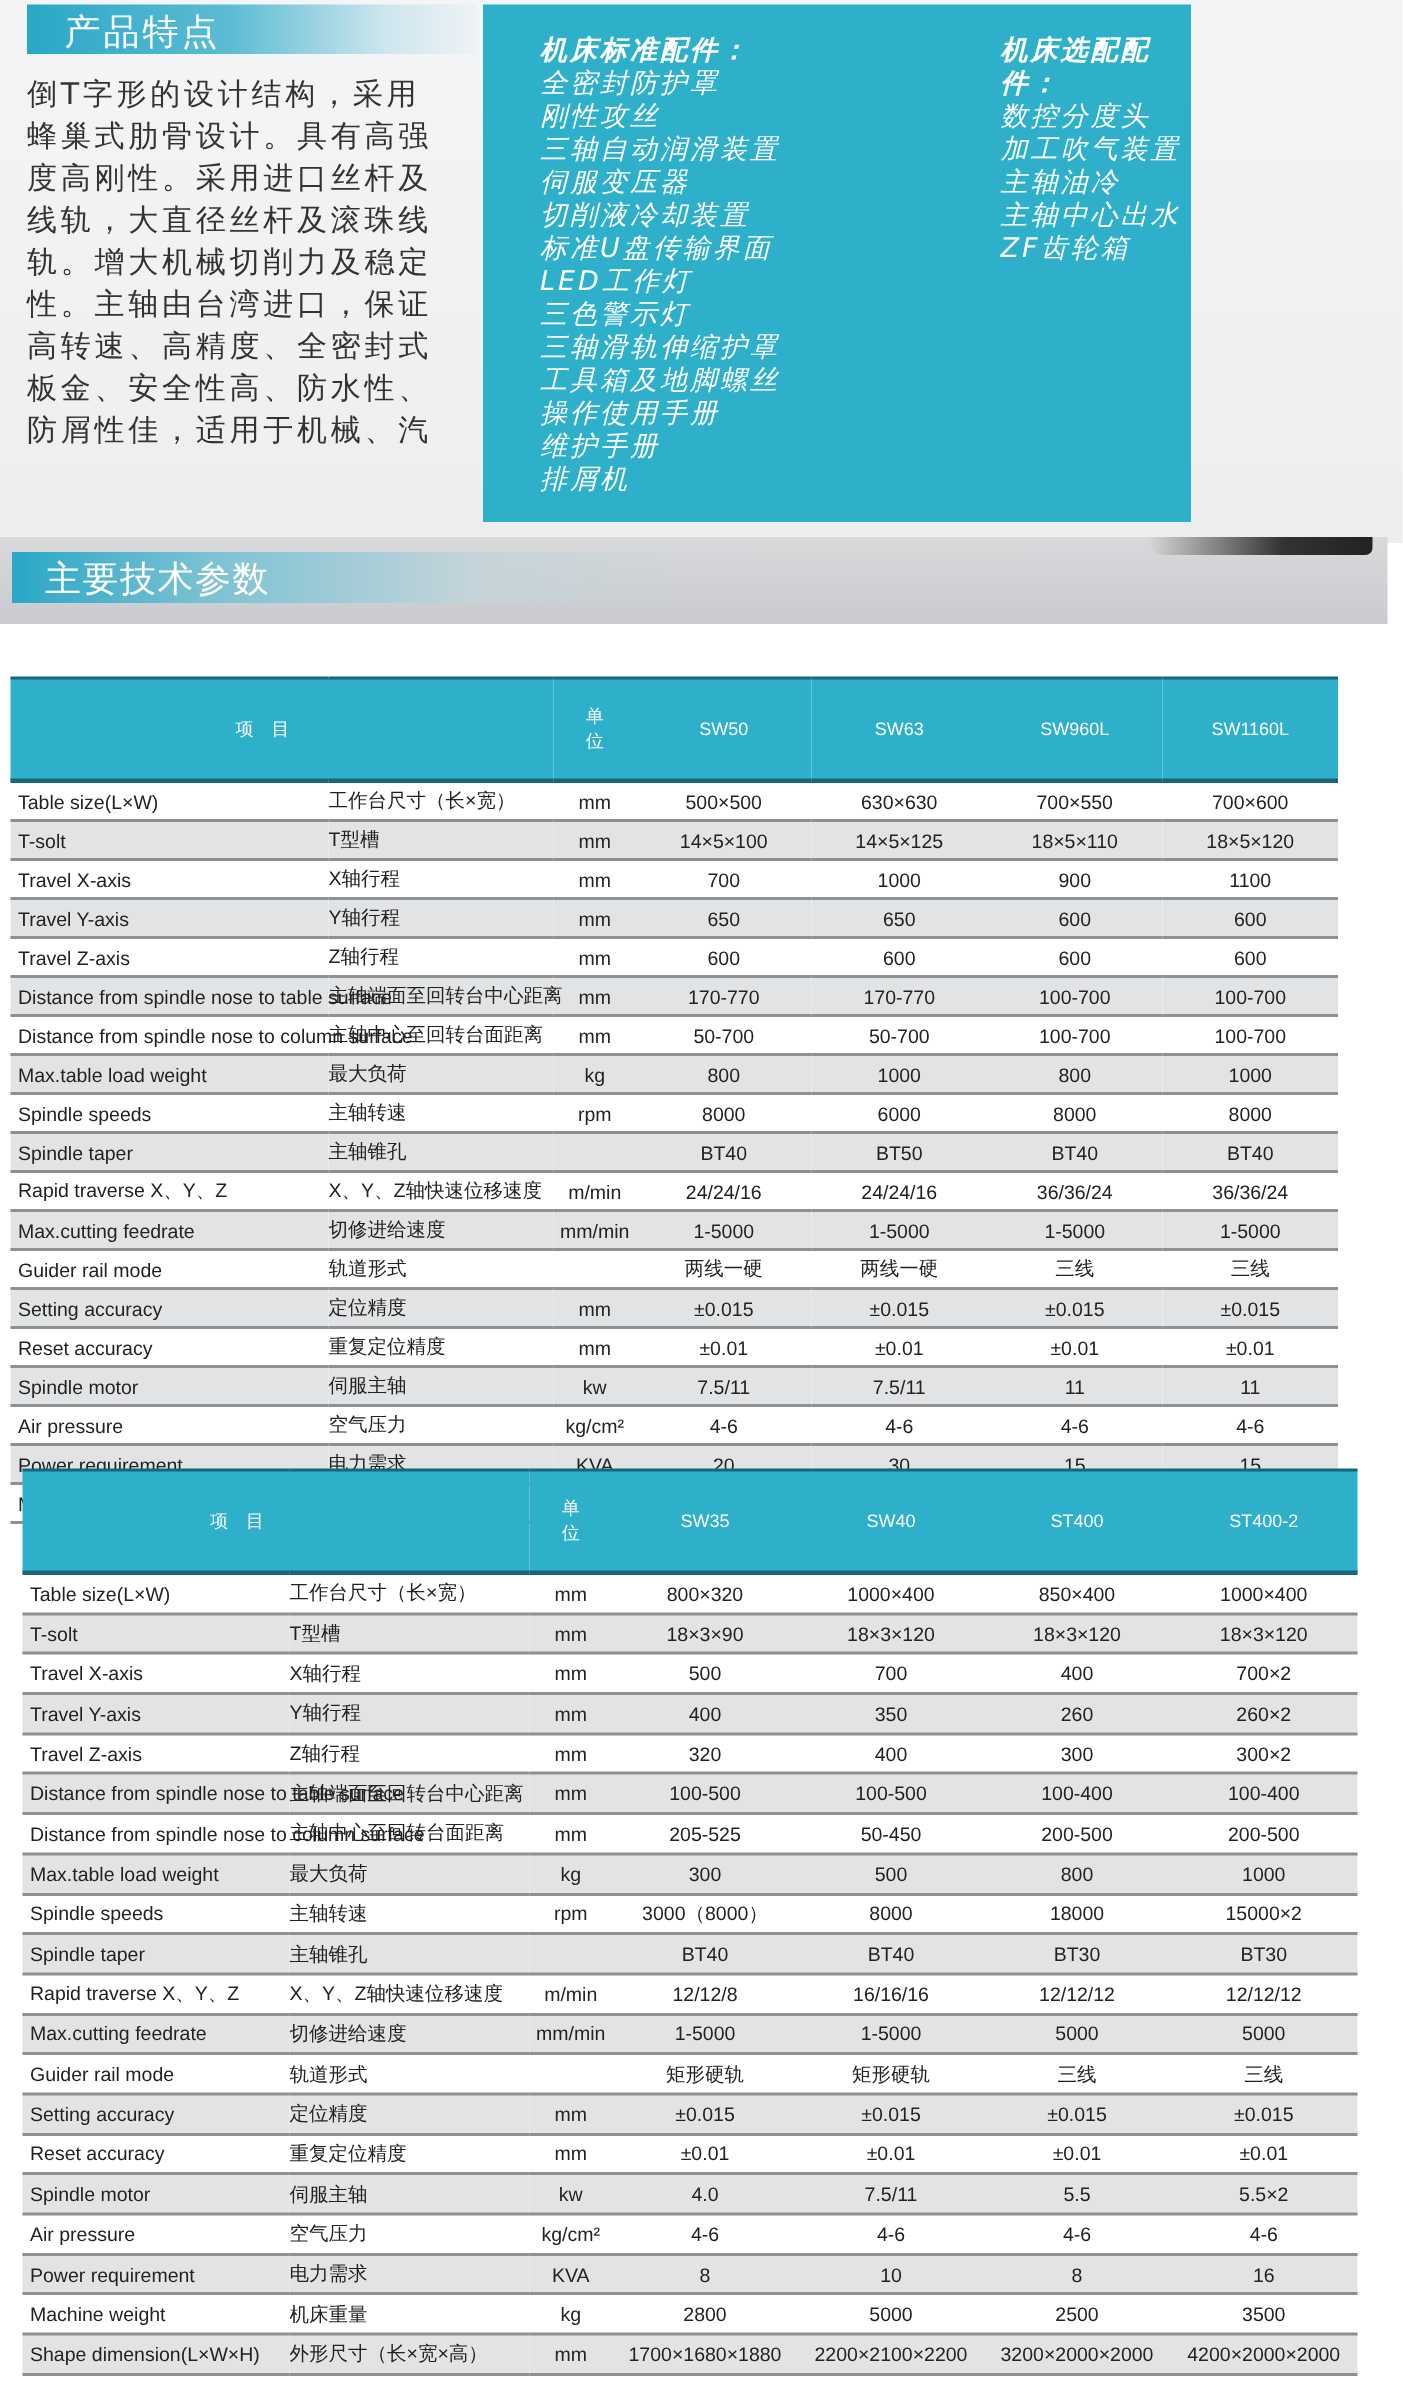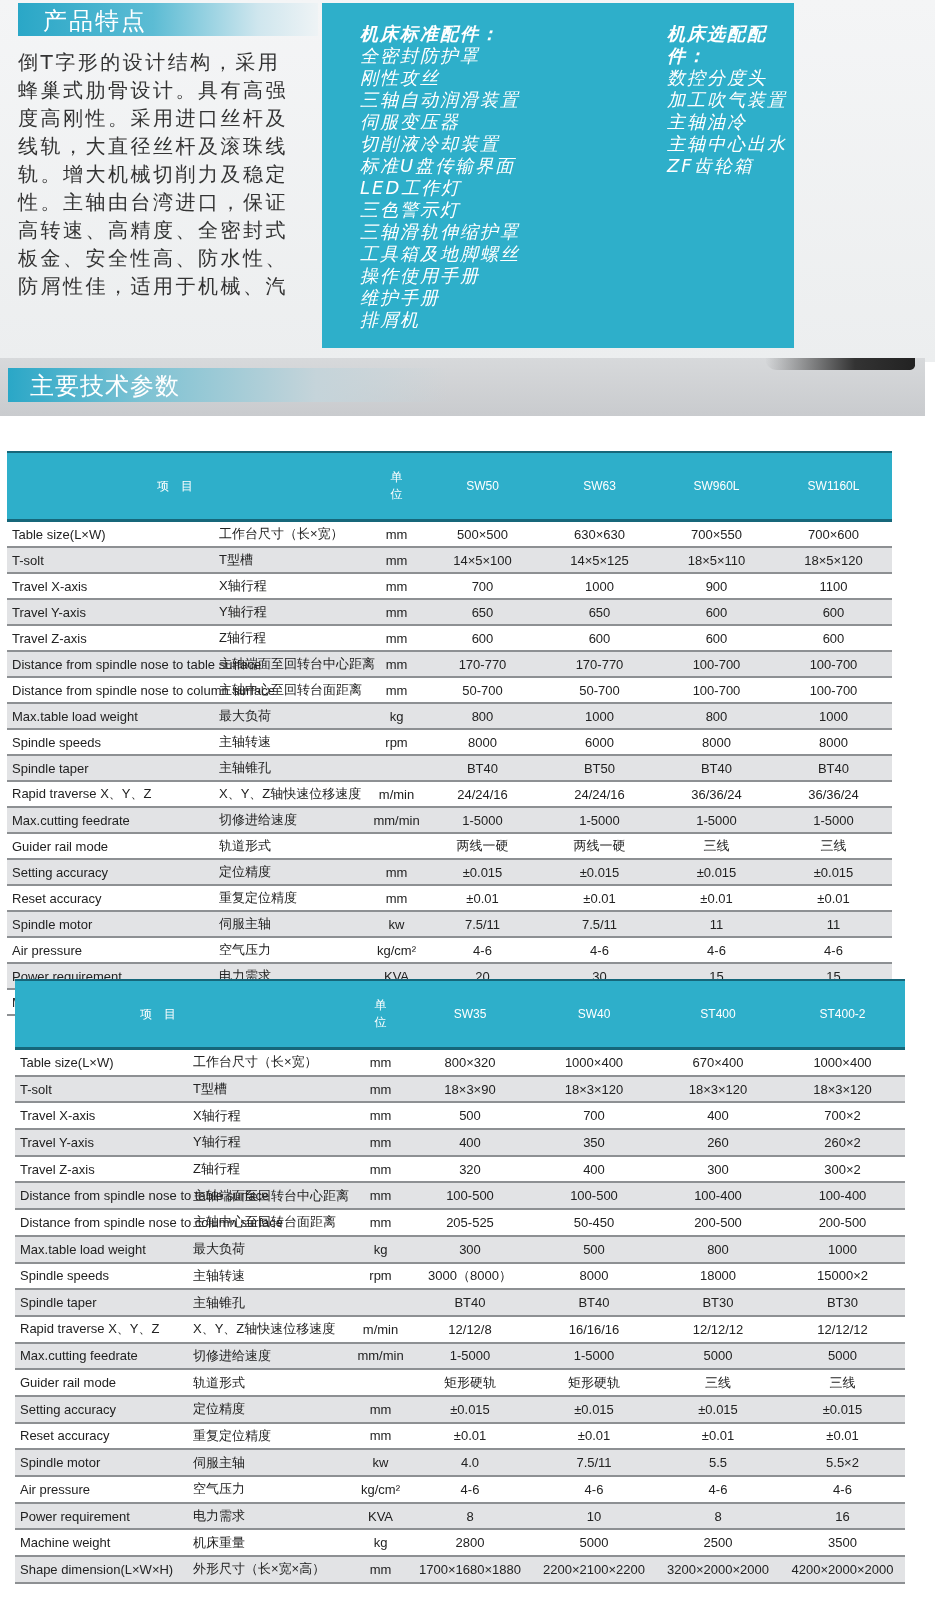--- a/index.html
+++ b/index.html
@@ -304,21 +304,21 @@
     <th>ST400-2</th>
   </tr>
     </thead>
   <tbody id="t2body">
       <tr>
         <td class="en">Table size(L×W)</td>
         <td class="cn">工作台尺寸（长×宽）</td>
         <td class="u">mm</td>
         <td class="v">800×320</td>
         <td class="v">1000×400</td>
-        <td class="v">670×400</td>
+        <td class="v">850×400</td>
         <td class="v">1000×400</td>
       </tr>
       <tr class="alt">
         <td class="en">T-solt</td>
         <td class="cn">T型槽</td>
         <td class="u">mm</td>
         <td class="v">18×3×90</td>
         <td class="v">18×3×120</td>
         <td class="v">18×3×120</td>
         <td class="v">18×3×120</td>

